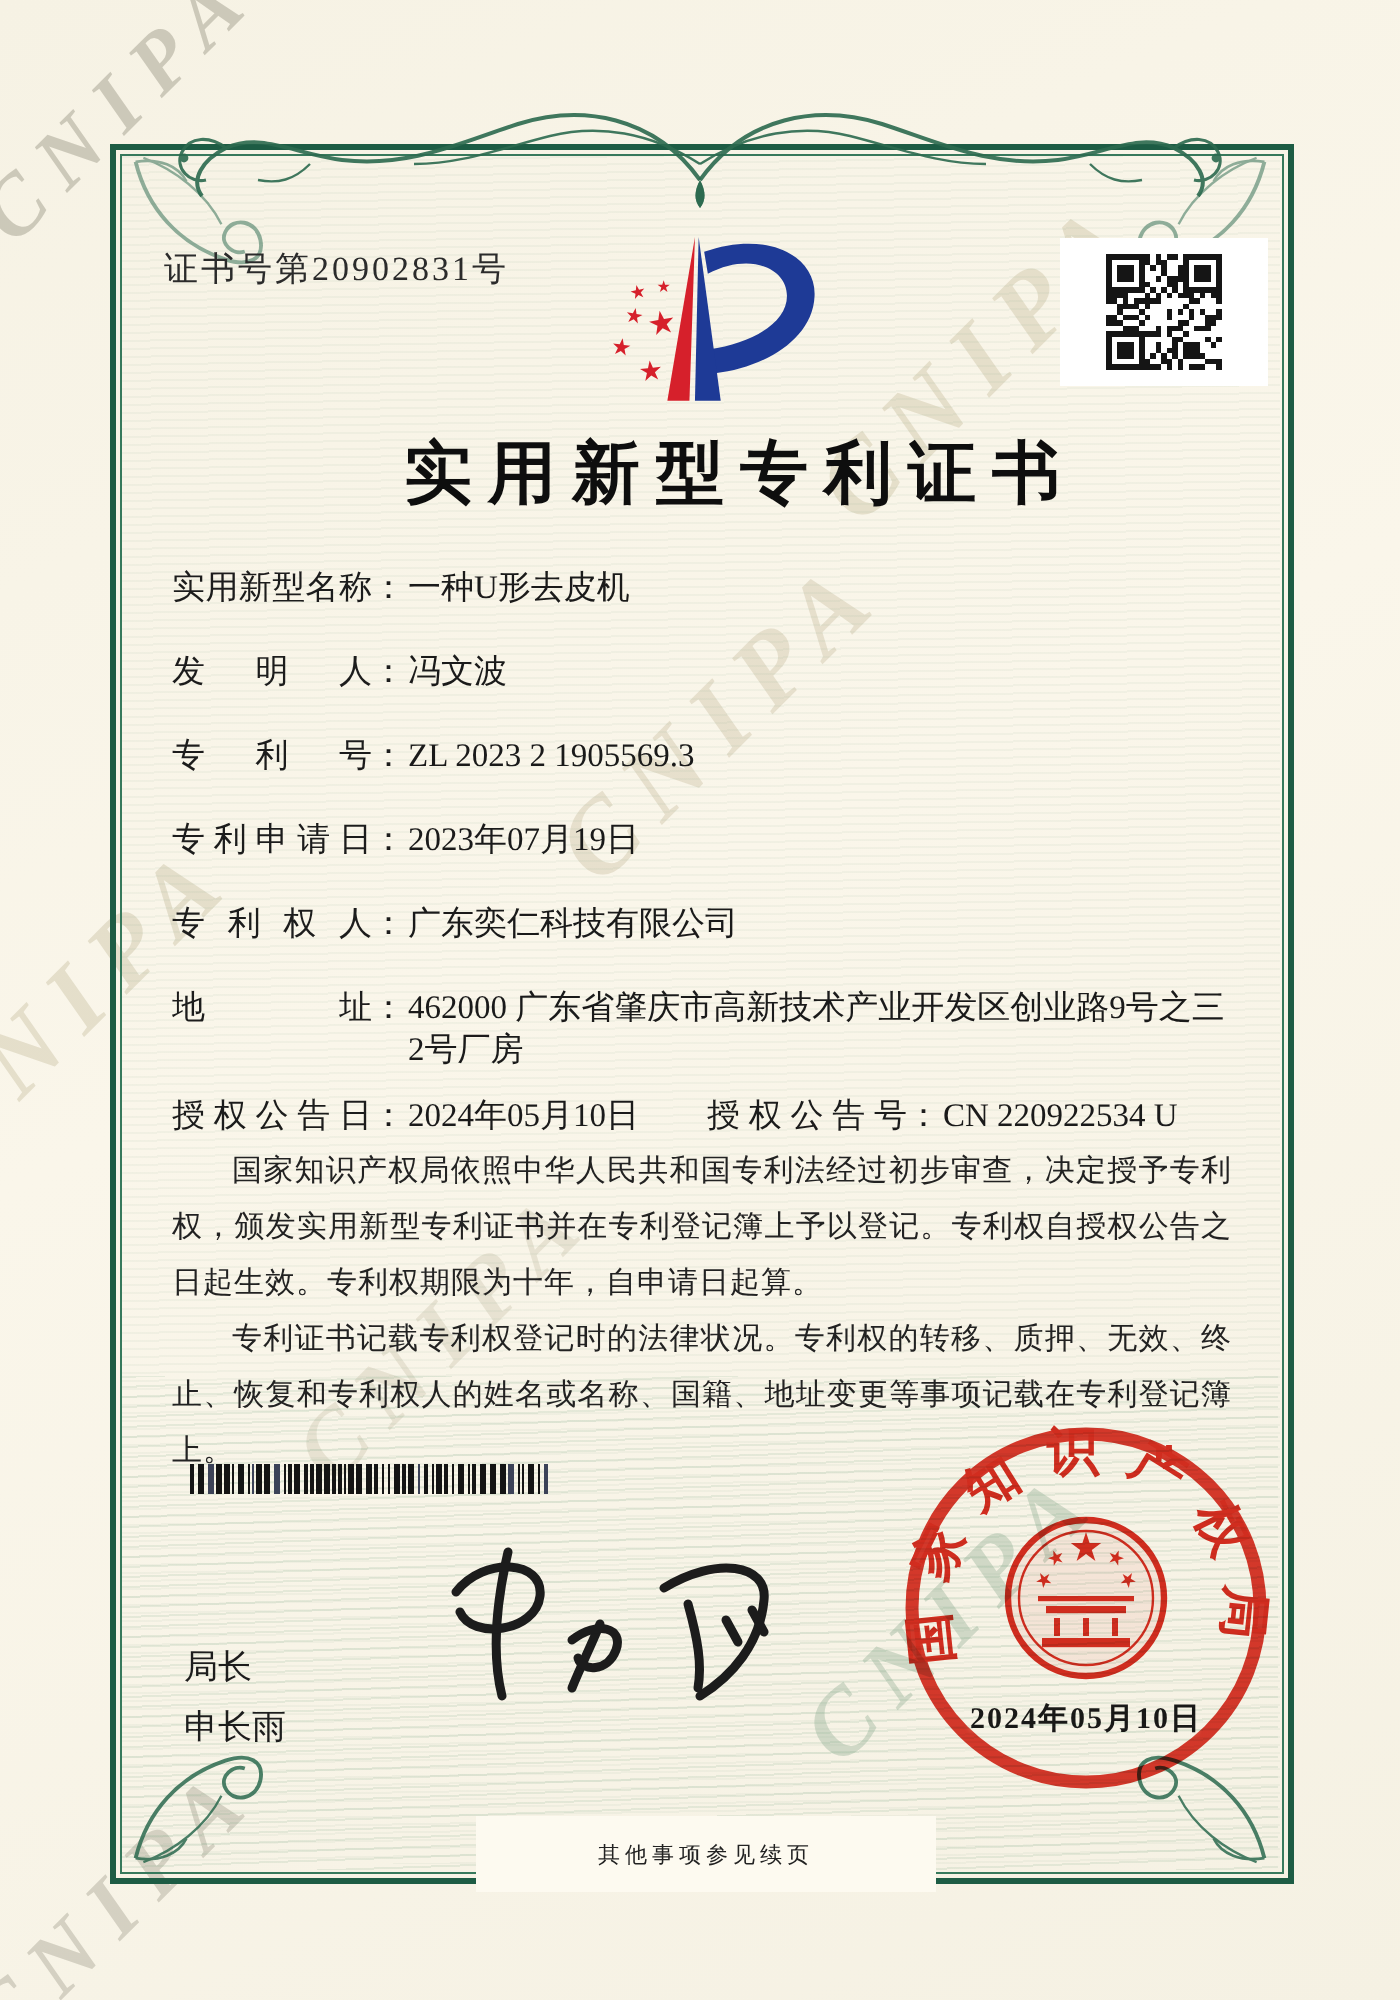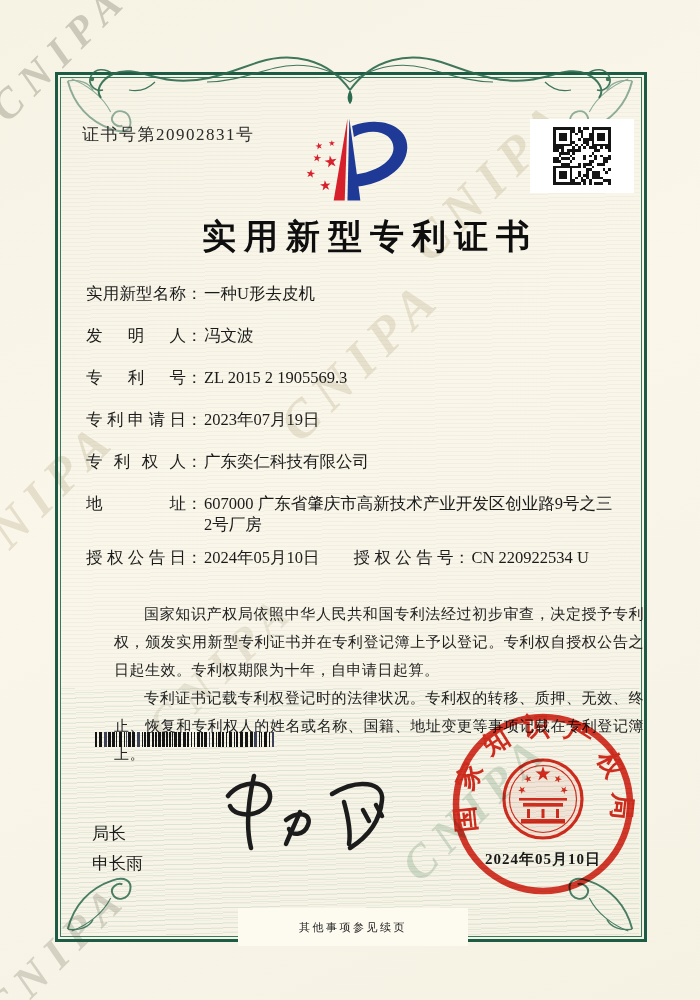--- a/index.html
+++ b/index.html
@@ -35,21 +35,21 @@
     font-size:34px; font-weight:bold; letter-spacing:8px; color:#0e0e0e; z-index:4;padding-left:20px;}
   
   .fields{position:absolute; left:86px; top:283px; width:532px; z-index:4; font-size:16.5px;}
   .row{display:flex; margin-bottom:21px; line-height:21px;}
   .row.addr{margin-bottom:12px;}
   .lab{display:inline-block; width:100px; text-align:justify; text-align-last:justify; color:#1c1c1c; flex:none;}
   .colon{flex:none; width:18px; color:#1c1c1c;}
   .val{flex:1; color:#1a1a1a; line-height:21px;}
   .pair2{display:flex; margin-left:34px;}
   
-  .paras{position:absolute; left:86px; top:600px; width:530px; z-index:4;margin-left:28px;}
+  .paras{position:absolute; left:86px; top:572px; width:530px; z-index:4;}
   .paras p{margin:0; text-indent:2em; font-size:15px; line-height:28px; text-align:justify; letter-spacing:.5px; color:#222;}
   
   .barcode{position:absolute; left:95px; top:732px; width:182px; height:15px; z-index:4;}
   .signer{position:absolute; left:92px; top:819px; z-index:4; font-size:17px; line-height:30px; color:#1d1d1d;}
   .signature{position:absolute; left:198px; top:762px; width:220px; height:92px; z-index:5;}
   
   .seal{position:absolute; left:447px; top:708px; width:192px; height:192px; z-index:5;
     mix-blend-mode:multiply; opacity:.97;}
   .seal-date{position:absolute; left:0; right:0; top:142px; text-align:center;
     font-size:15px; font-weight:bold; letter-spacing:1px; color:#121212;
@@ -371,36 +371,36 @@
       <span class="val">一种U形去皮机</span>
     </div>
     <div class="row">
       <span class="lab">发明人</span>
       <span class="colon">：</span>
       <span class="val">冯文波</span>
     </div>
     <div class="row">
       <span class="lab">专利号</span>
       <span class="colon">：</span>
-      <span class="val">ZL 2015 2 1905569.3</span>
+      <span class="val">ZL 2023 2 1905569.3</span>
     </div>
     <div class="row">
       <span class="lab">专利申请日</span>
       <span class="colon">：</span>
       <span class="val">2023年07月19日</span>
     </div>
     <div class="row">
       <span class="lab">专利权人</span>
       <span class="colon">：</span>
       <span class="val">广东奕仁科技有限公司</span>
     </div>
     <div class="row addr">
       <span class="lab">地址</span>
       <span class="colon">：</span>
-      <span class="val">607000 广东省肇庆市高新技术产业开发区创业路9号之三2号厂房</span>
+      <span class="val">462000 广东省肇庆市高新技术产业开发区创业路9号之三2号厂房</span>
     </div>
     <div class="row">
       <span class="lab">授权公告日</span>
       <span class="colon">：</span>
       <span class="val" style="flex:none;">2024年05月10日</span>
       <span class="pair2">
         <span class="lab">授权公告号</span>
         <span class="colon">：</span>
         <span class="val">CN 220922534 U</span>
       </span>

